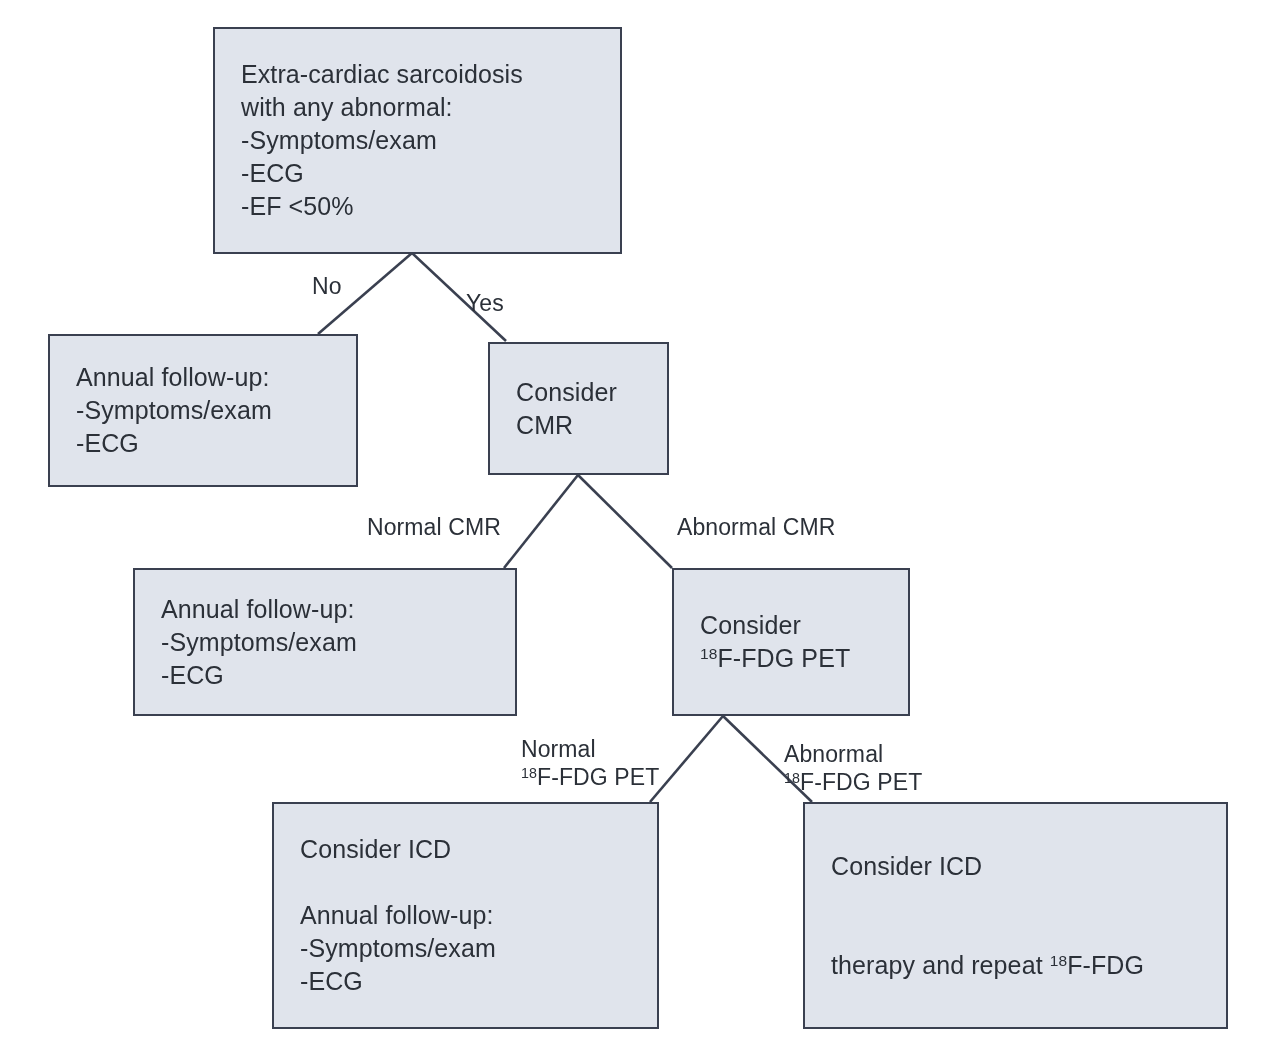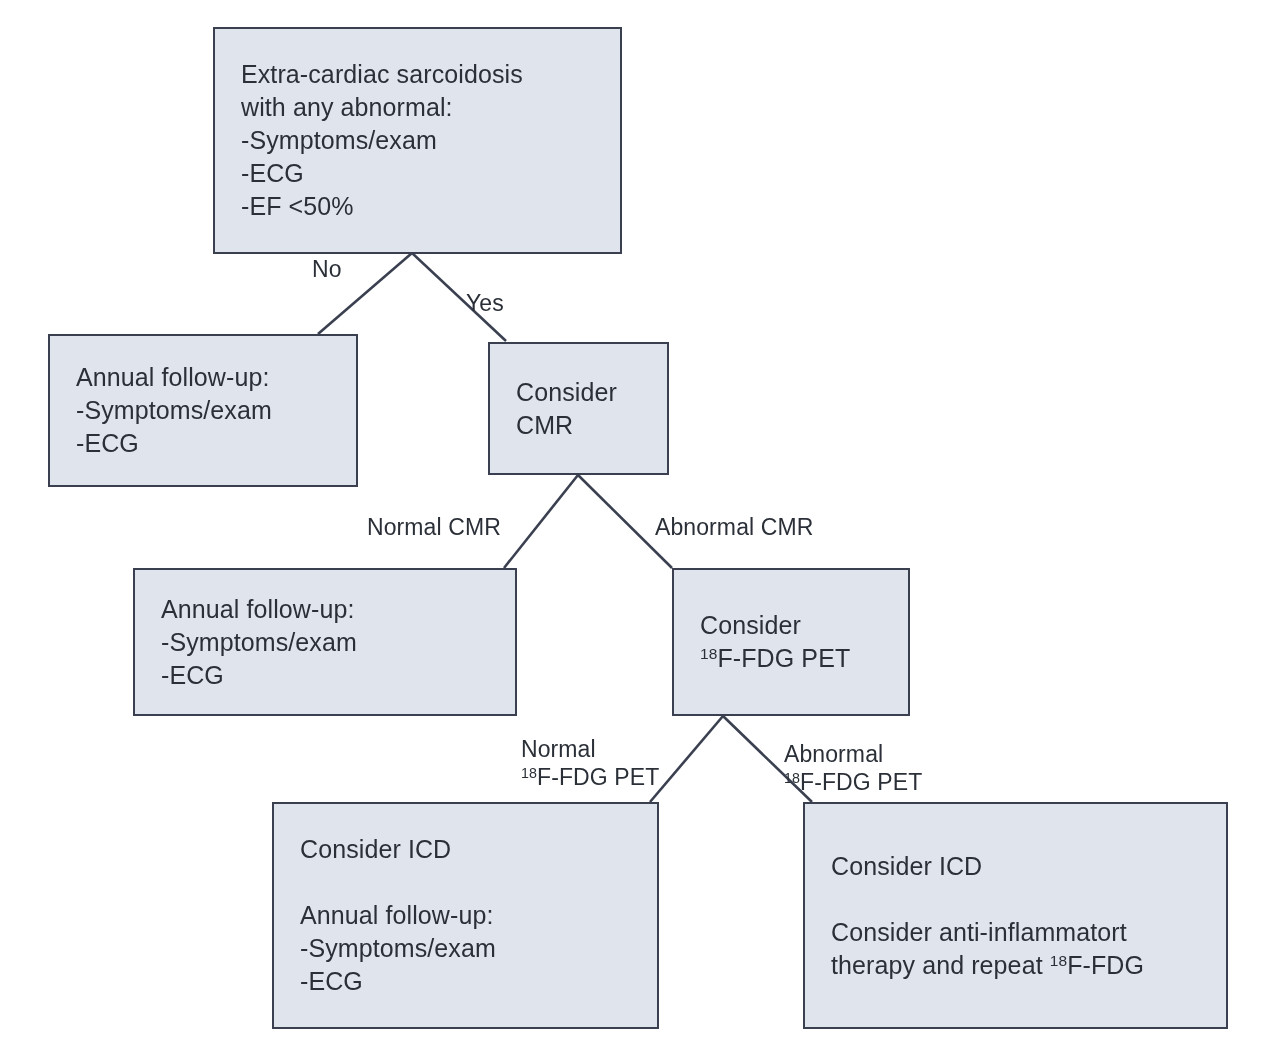--- a/index.html
+++ b/index.html
@@ -82,36 +82,36 @@
   </svg>
 
   <div class="node" style="left:213px; top:27px; width:409px; height:227px;">
     <div class="txt">Extra-cardiac sarcoidosis
 with any abnormal:
 -Symptoms/exam
 -ECG
 -EF &lt;50%</div>
   </div>
 
-  <div class="edge-label" style="left:312px; top:255px;">No</div>
+  <div class="edge-label" style="left:312px; top:272px;">No</div>
   <div class="edge-label" style="left:466px; top:289px;">Yes</div>
 
   <div class="node" style="left:48px; top:334px; width:310px; height:153px;">
     <div class="txt">Annual follow-up:
 -Symptoms/exam
 -ECG</div>
   </div>
 
   <div class="node pad-sm" style="left:488px; top:342px; width:181px; height:133px;">
     <div class="txt">Consider
 CMR</div>
   </div>
 
   <div class="edge-label" style="left:367px; top:513px;">Normal CMR</div>
-  <div class="edge-label" style="left:655px; top:513px;">Abnormal CMR</div>
+  <div class="edge-label" style="left:677px; top:513px;">Abnormal CMR</div>
 
   <div class="node" style="left:133px; top:568px; width:384px; height:148px;">
     <div class="txt">Annual follow-up:
 -Symptoms/exam
 -ECG</div>
   </div>
 
   <div class="node pad-sm" style="left:672px; top:568px; width:238px; height:148px;">
     <div class="txt"><span>Consider</span><br><sup>18</sup><span>F-FDG PET</span></div>
   </div>
@@ -122,16 +122,16 @@
 
   <div class="node" style="left:272px; top:802px; width:387px; height:227px;">
     <div class="txt">Consider ICD
 
 Annual follow-up:
 -Symptoms/exam
 -ECG</div>
   </div>
 
   <div class="node" style="left:803px; top:802px; width:425px; height:227px;">
-    <div class="txt"><span>Consider ICD</span><br><br><span>Consider anti-inflammatort</span><br><span>therapy and repeat </span><sup>18</sup><span>F-FDG</span><br></div>
+    <div class="txt"><span>Consider ICD</span><br><br><br><span>therapy and repeat </span><sup>18</sup><span>F-FDG</span><br></div>
   </div>
 
 </div>
 
 </body></html>

